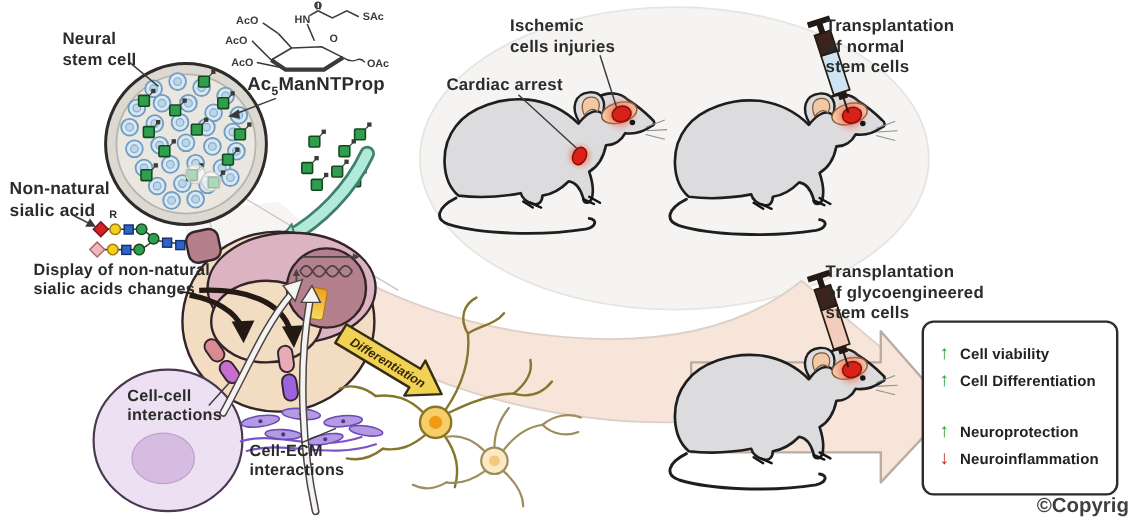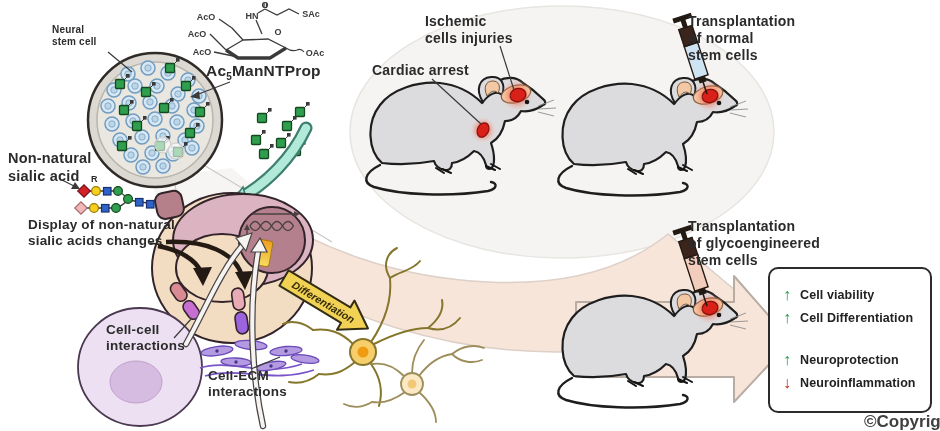--- a/index.html
+++ b/index.html
@@ -335,21 +335,21 @@
 
   <g stroke="#3a3a3a" stroke-width="1.2" fill="none">
     <line x1="108" y1="52" x2="132" y2="72"></line>
     <line x1="500" y1="46" x2="514" y2="90"></line>
     <line x1="432" y1="79" x2="481" y2="124"></line>
     <line x1="174" y1="338" x2="192" y2="318"></line>
     <line x1="251" y1="369" x2="280" y2="357"></line>
   </g>
 </svg>
 
-<div class="lbl" style="left:52px;top:24px;font-size:10px;">Neural
+<div class="lbl" style="left:52px;top:24px;font-size:14px;">Neural
 stem cell</div>
 
 <div class="mol-name" style="left:206px;top:62px;"><span>Ac</span><sub>5</sub><span>ManNTProp</span></div>
 
 <div class="lbl lbl-sm" style="left:28px;top:217px;">Display of non-natural
 sialic acids changes</div>
 
 <div class="lbl" style="left:8px;top:150px;font-size:14.5px;">Non-natural
 sialic acid</div>
 

